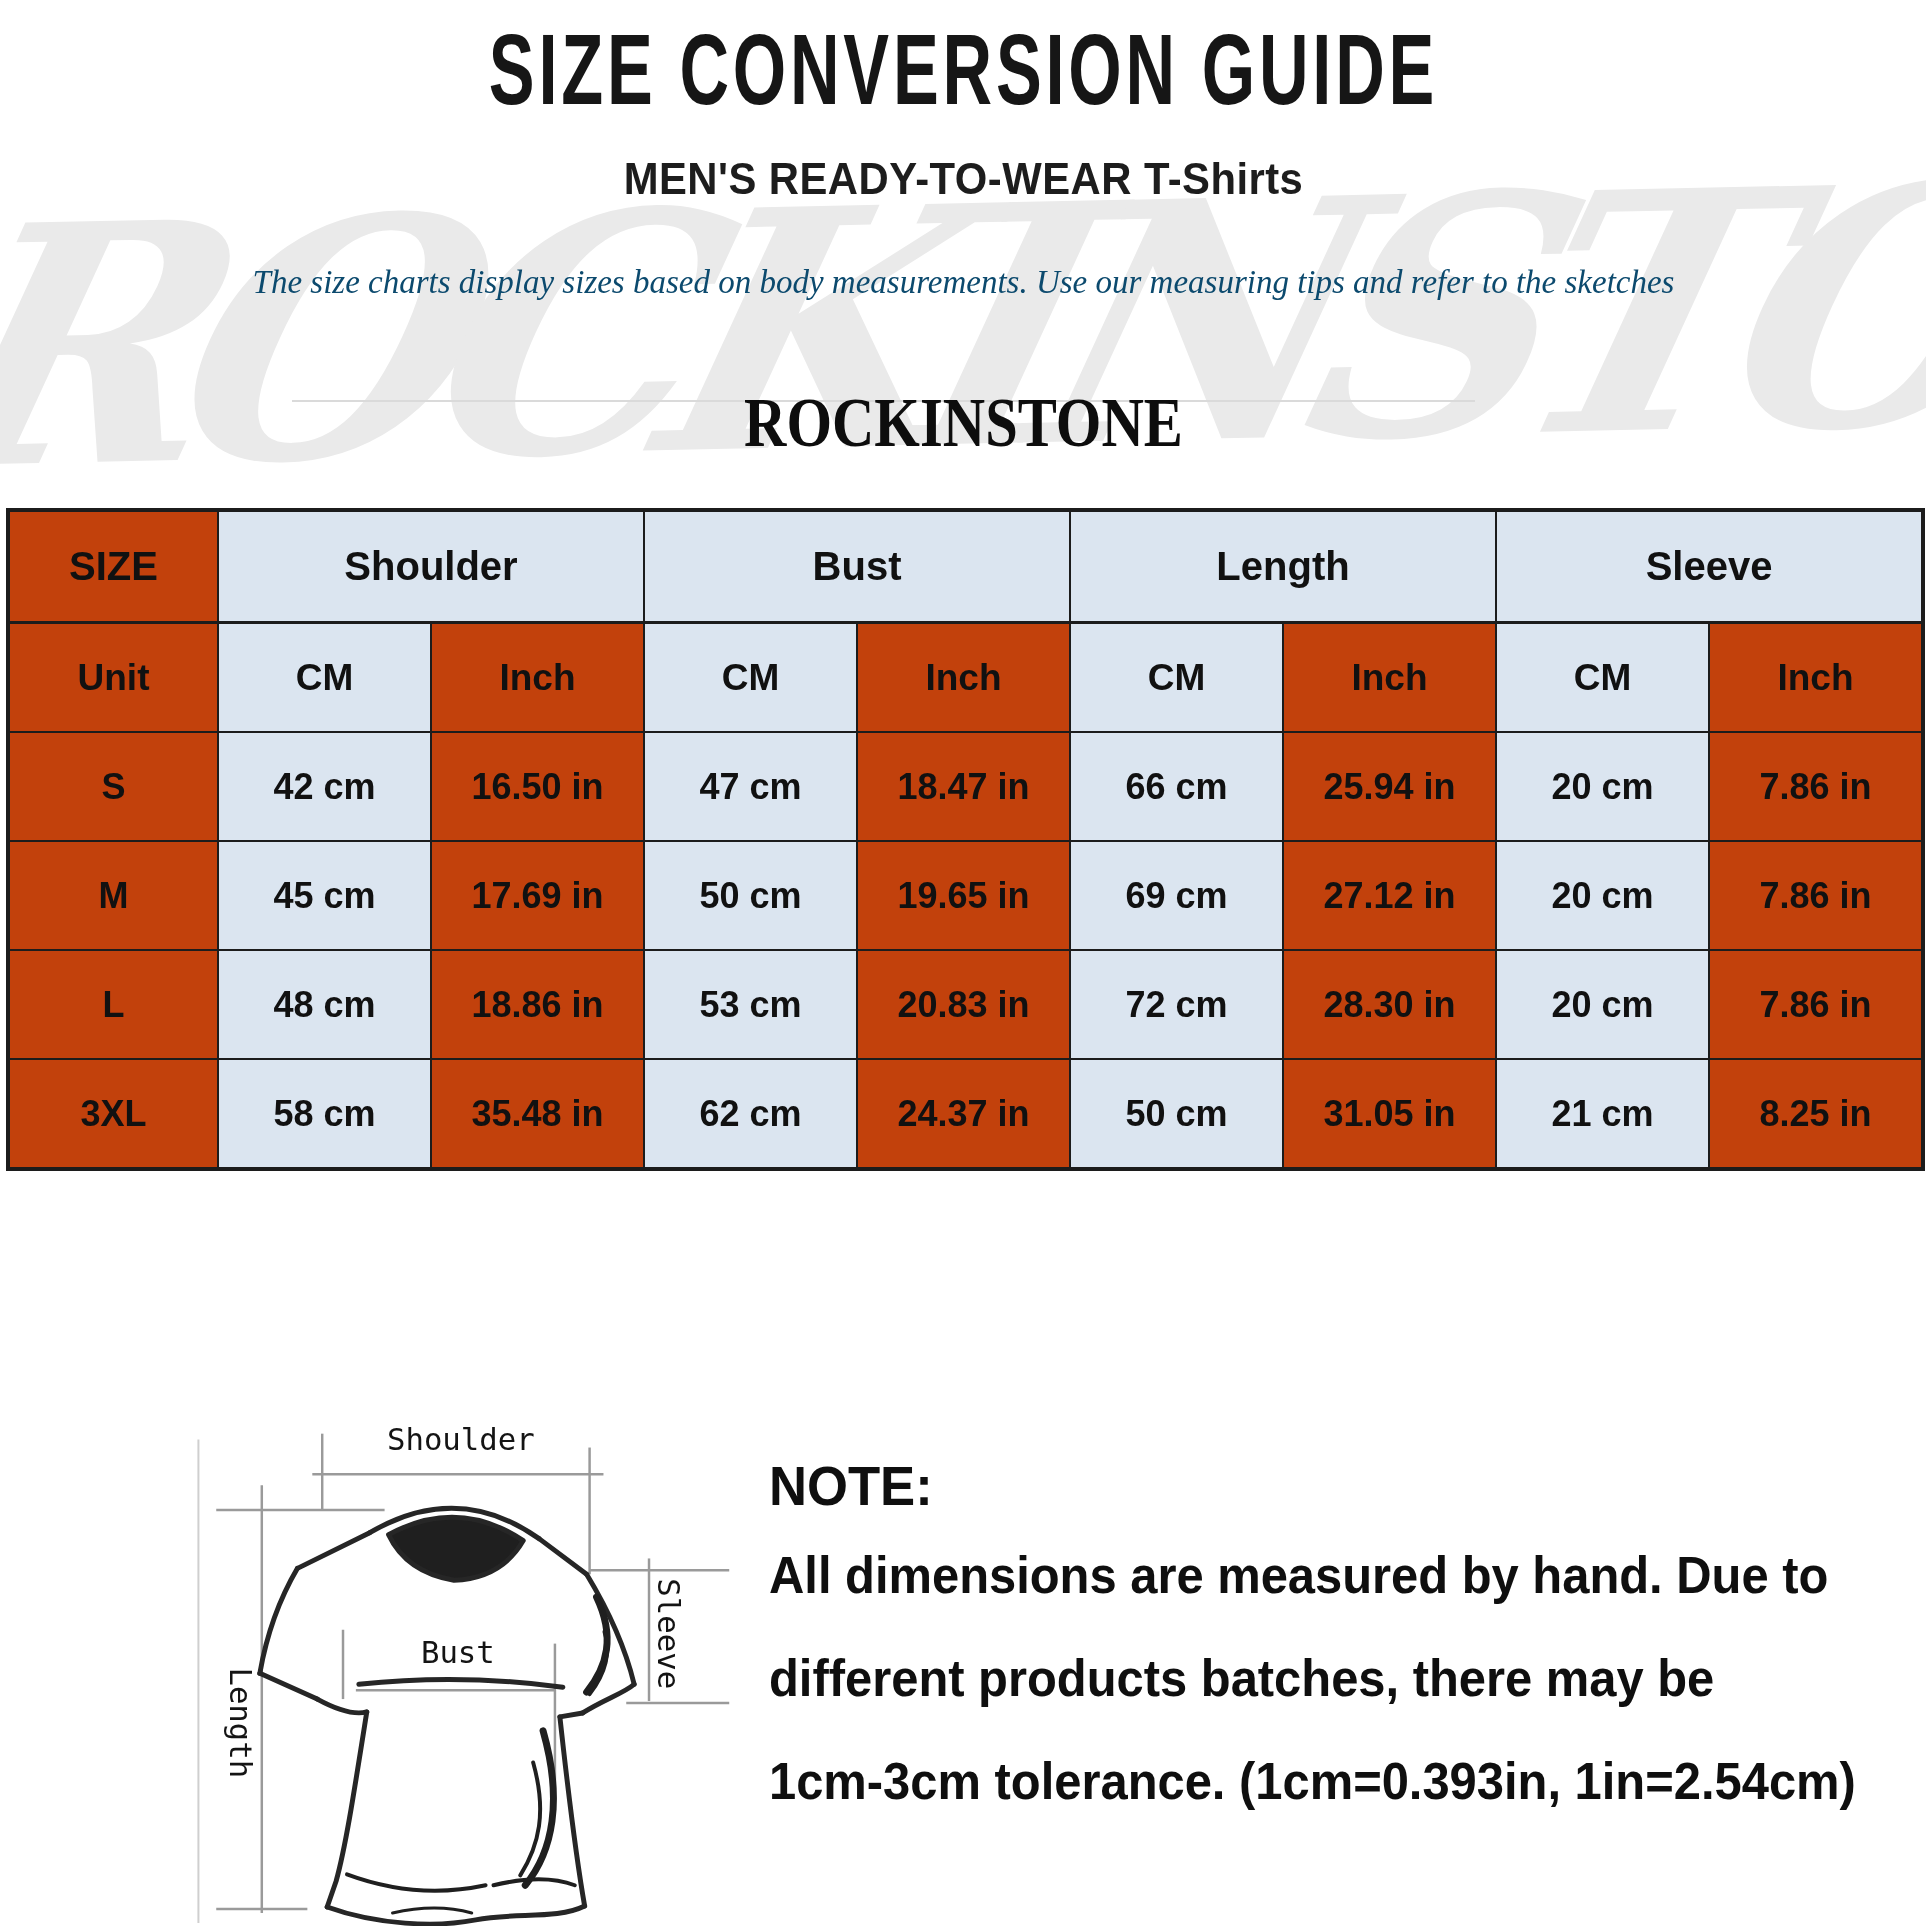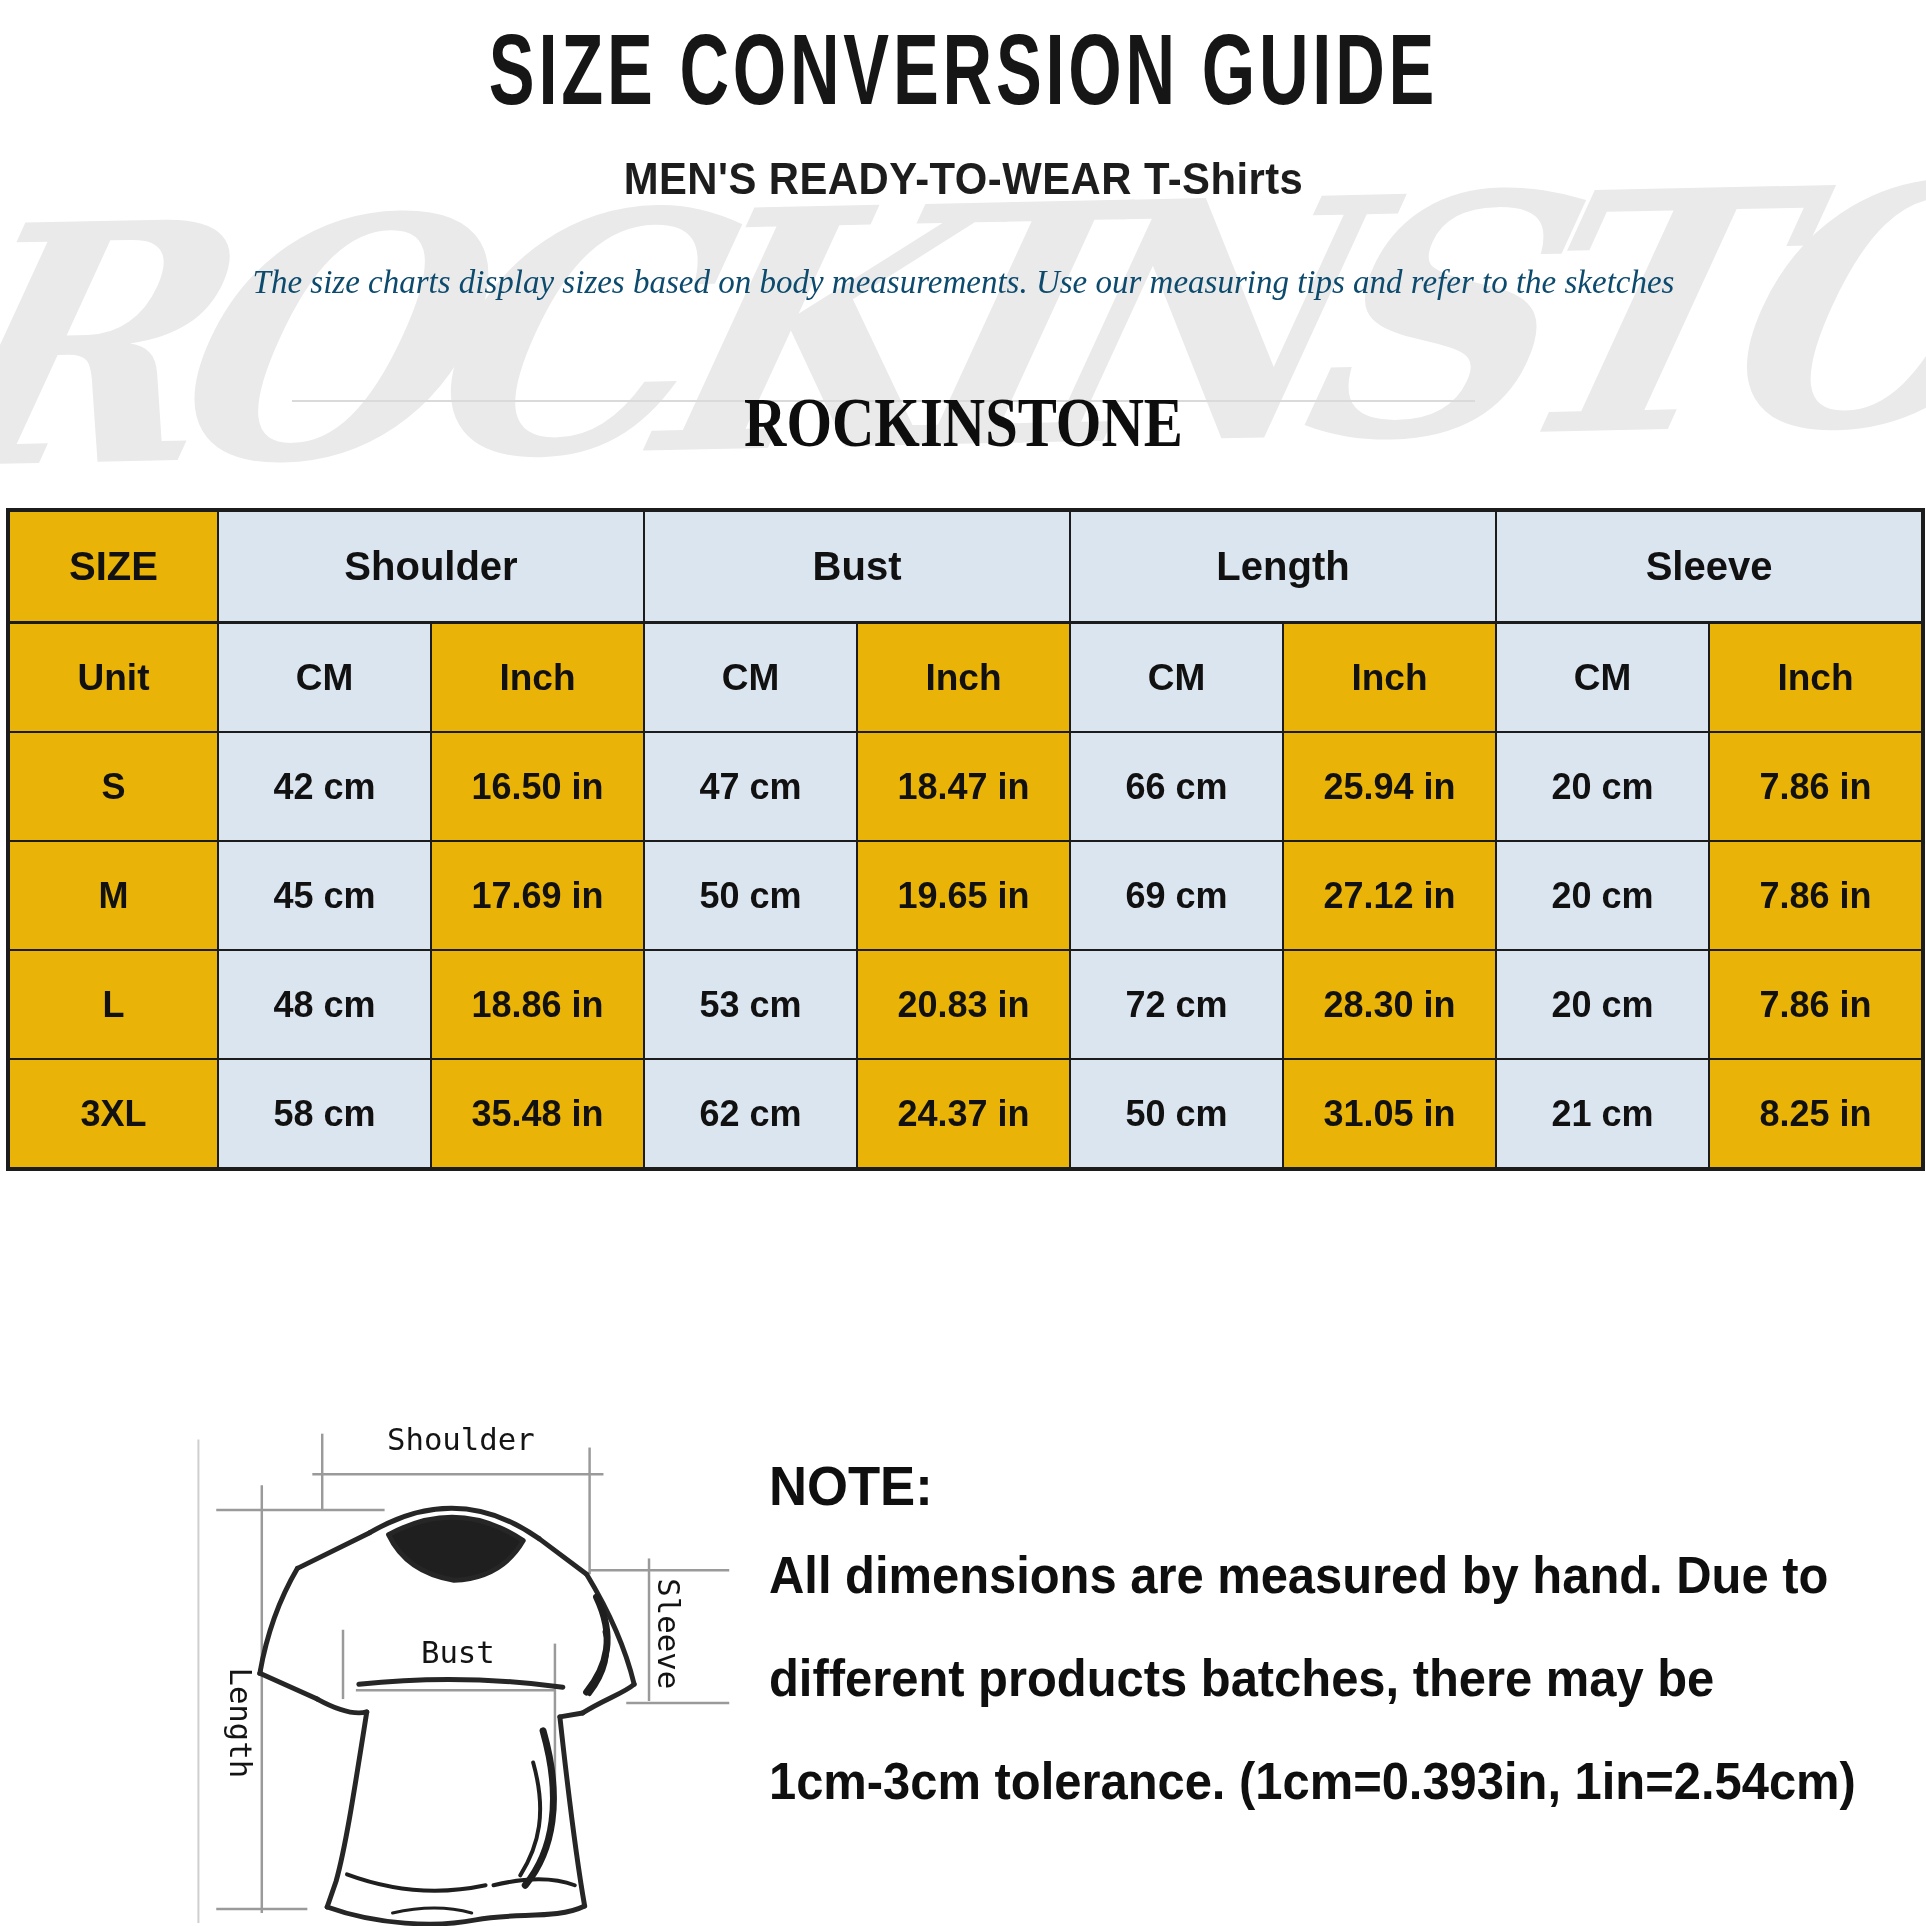--- a/index.html
+++ b/index.html
@@ -47,21 +47,21 @@
     border:4px solid #1c1c1c;
   }
   .size-table th,.size-table td{
     border:2px solid #1c1c1c;text-align:center;vertical-align:middle;
     font-weight:700;color:#111;padding:0;overflow:hidden;
   }
   .size-table thead tr.group-row th{height:109px;font-size:40px;border-bottom-width:3px;}
   .size-table thead tr.unit-row th{height:107px;font-size:37px;}
   .size-table tbody td{height:107px;font-size:36px;}
   .size-table .blue{background:#dbe5f0;}
-  .size-table .white{background:#eab308;}
+  .size-table .white{background:#c2410c;}
   
   .diagram{position:absolute;top:1384px;left:139px;width:614px;height:543px;z-index:2;}
   .diagram svg{display:block;width:100%;height:100%;}
   .dim-label{font-family:"DejaVu Sans Mono",monospace;font-size:31px;fill:#141414;}
   
   .note{position:absolute;left:769px;top:1447px;width:1139px;z-index:2;
         transform:scaleX(0.94);transform-origin:left top;}
   .note-heading{margin:0;font-size:56px;font-weight:700;line-height:77px;color:#0f0f0f;}
   .note-line{margin:0;font-size:52px;font-weight:700;line-height:103px;color:#0f0f0f;white-space:nowrap;}
 </style>

